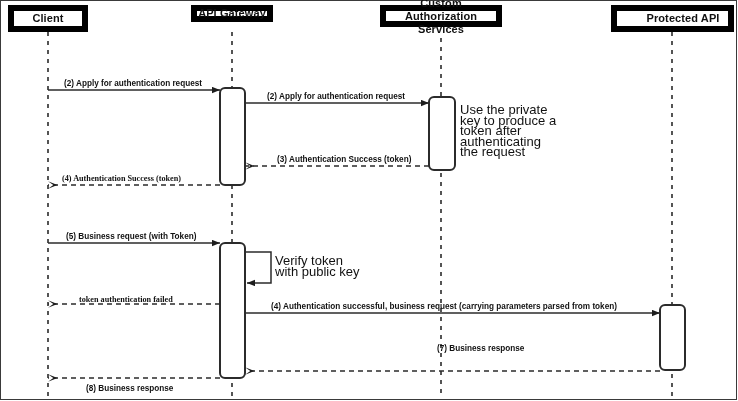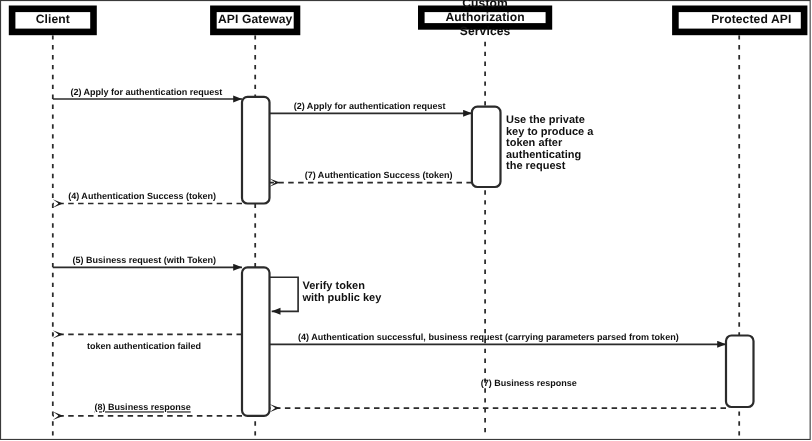--- a/index.html
+++ b/index.html
@@ -17,21 +17,21 @@
     display:flex;align-items:center;justify-content:center;
     text-align:center;font-size:11px;font-weight:bold;line-height:13px;
     letter-spacing:.1px;
   }
 
   .msg-label{
     position:absolute;font-size:8.2px;font-weight:bold;
     white-space:nowrap;line-height:10px;color:#111111;
   }
   .note-text{
-    position:absolute;font-size:10px;font-weight:bold;line-height:10.5px;
+    position:absolute;font-size:13px;font-weight:normal;line-height:10.5px;
     color:#111111;white-space:pre-line;
   }
 </style>
 </head>
 <body>
 
 <div class="frame"></div>
 
 <svg id="diagram" xmlns="http://www.w3.org/2000/svg" viewBox="0 0 738 401">
   <defs>
@@ -65,40 +65,40 @@
       <line x1="660" y1="371" x2="245" y2="371" stroke="#2b2b2b" stroke-width="1.5" marker-end="url(#arrow-open)" stroke-dasharray="5,4"></line>
       <line x1="220" y1="378" x2="48" y2="378" stroke="#2b2b2b" stroke-width="1.5" marker-end="url(#arrow-open)" stroke-dasharray="5,4"></line>
       <path d="M245,252 H271 V283 H247" fill="none" stroke="#2b2b2b" stroke-width="1.5" marker-end="url(#arrow-solid)"></path>
     </g>
 </svg>
 
 <div id="actor-layer">
     <div class="actor-box" style="left: 8px; top: 5px; width: 80px; height: 27px;">
       <span>Client</span>
     </div>
-    <div class="actor-box" style="left: 191px; top: 5px; width: 82px; height: 27px;">
+    <div class="actor-box" style="left: 191px; top: 5px; width: 82px; height: 17px;">
       <span>API Gateway</span>
     </div>
     <div class="actor-box" style="left: 380px; top: 5px; width: 122px; height: 22px;">
       <span>Custom Authorization Services</span>
     </div>
     <div class="actor-box" style="left: 611px; top: 5px; width: 123px; height: 27px; padding-left: 21px;">
       <span>Protected API</span>
     </div>
   </div>
 <div id="label-layer">
     <div class="msg-label" style="left: 64px; top: 79px;">(2) Apply for authentication request</div>
     <div class="msg-label" style="left: 267px; top: 92px; text-align: right;">(2) Apply for authentication request</div>
-    <div class="msg-label" style="left: 277px; top: 155px;">(7) Authentication Success (token)</div>
-    <div class="msg-label" style="left: 62px; top: 174px;">(4) Authentication Success (token)</div>
+    <div class="msg-label" style="left: 277px; top: 155px;">(3) Authentication Success (token)</div>
+    <div class="msg-label" style="left: 62px; top: 174px; font-family: Liberation Serif, serif;">(4) Authentication Success (token)</div>
     <div class="msg-label" style="left: 66px; top: 232px; text-align: right;">(5) Business request (with Token)</div>
-    <div class="msg-label" style="left: 79px; top: 310px;">token authentication failed</div>
+    <div class="msg-label" style="left: 79px; top: 295px; font-family: Liberation Serif, serif;">token authentication failed</div>
     <div class="msg-label" style="left: 271px; top: 302px;">(4) Authentication successful, business request (carrying parameters parsed from token)</div>
     <div class="msg-label" style="left: 404px; top: 344px; margin-left: 33px;">(7) Business response</div>
-    <div class="msg-label" style="left: 86px; top: 366px; text-decoration: underline;">(8) Business response</div>
+    <div class="msg-label" style="left: 86px; top: 384px;">(8) Business response</div>
     <div class="note-text" style="left: 275px; top: 256px;">Verify token
 with public key</div>
     <div class="note-text" style="left: 460px; top: 105px;">Use the private
 key to produce a
 token after
 authenticating
 the request</div>
   </div>
 
 </body></html>

